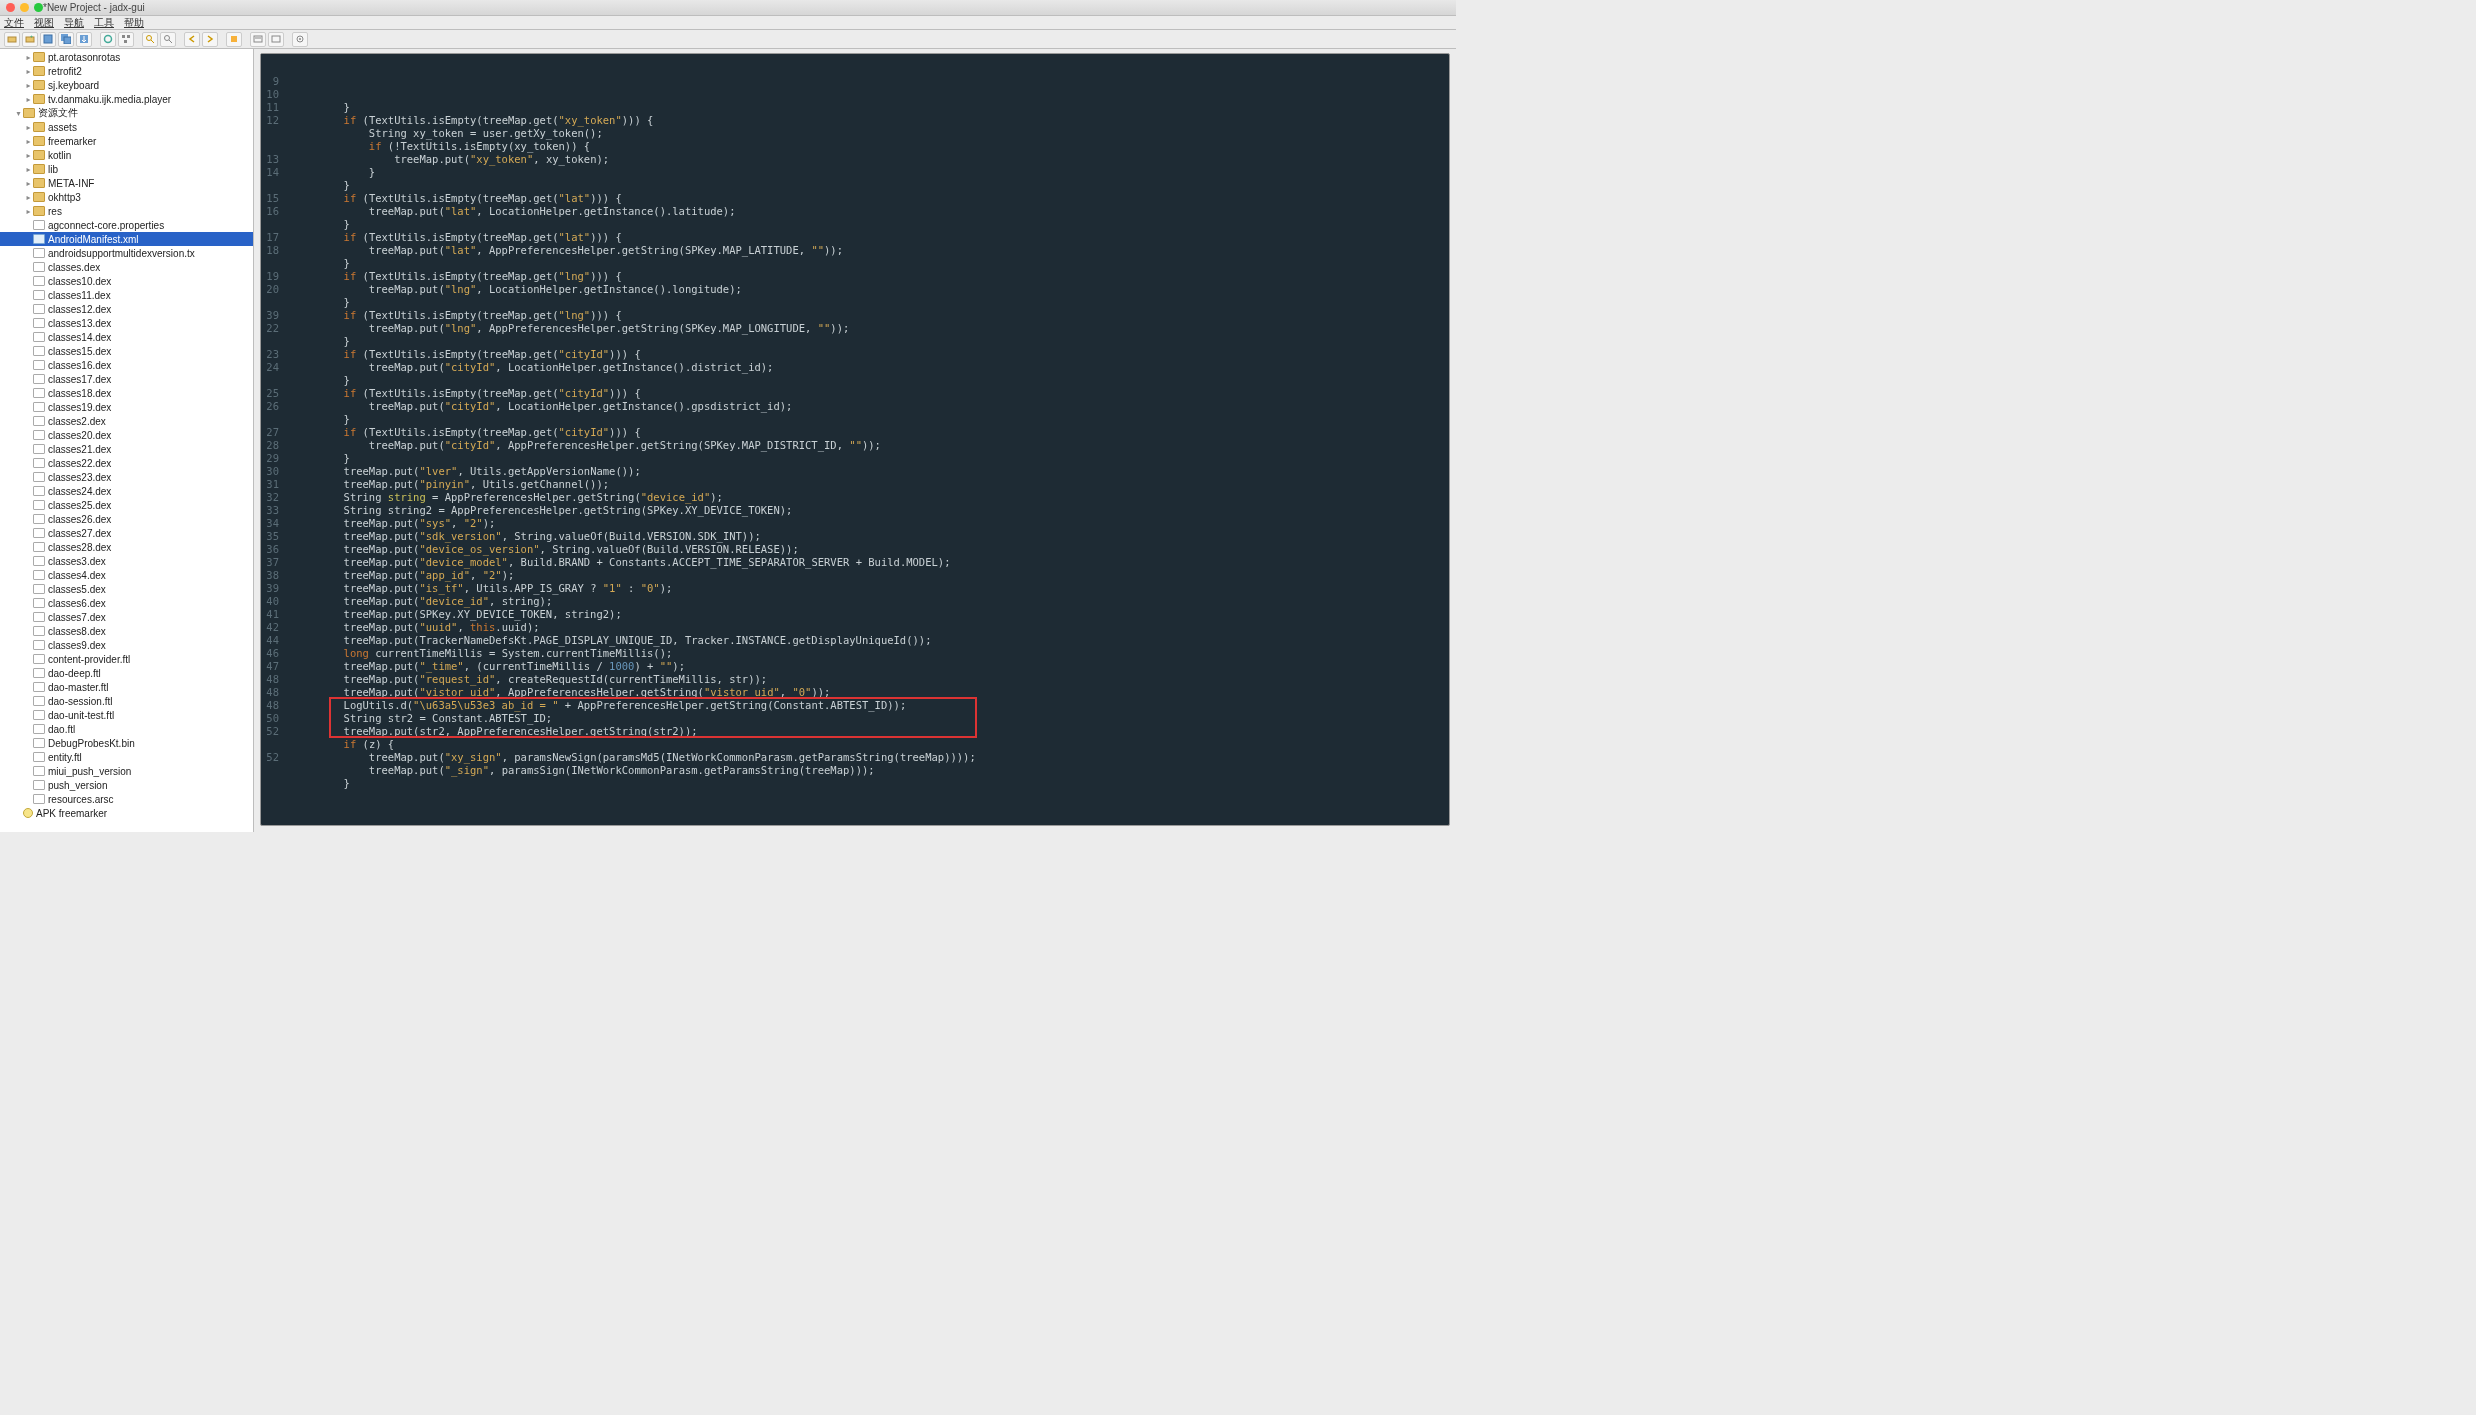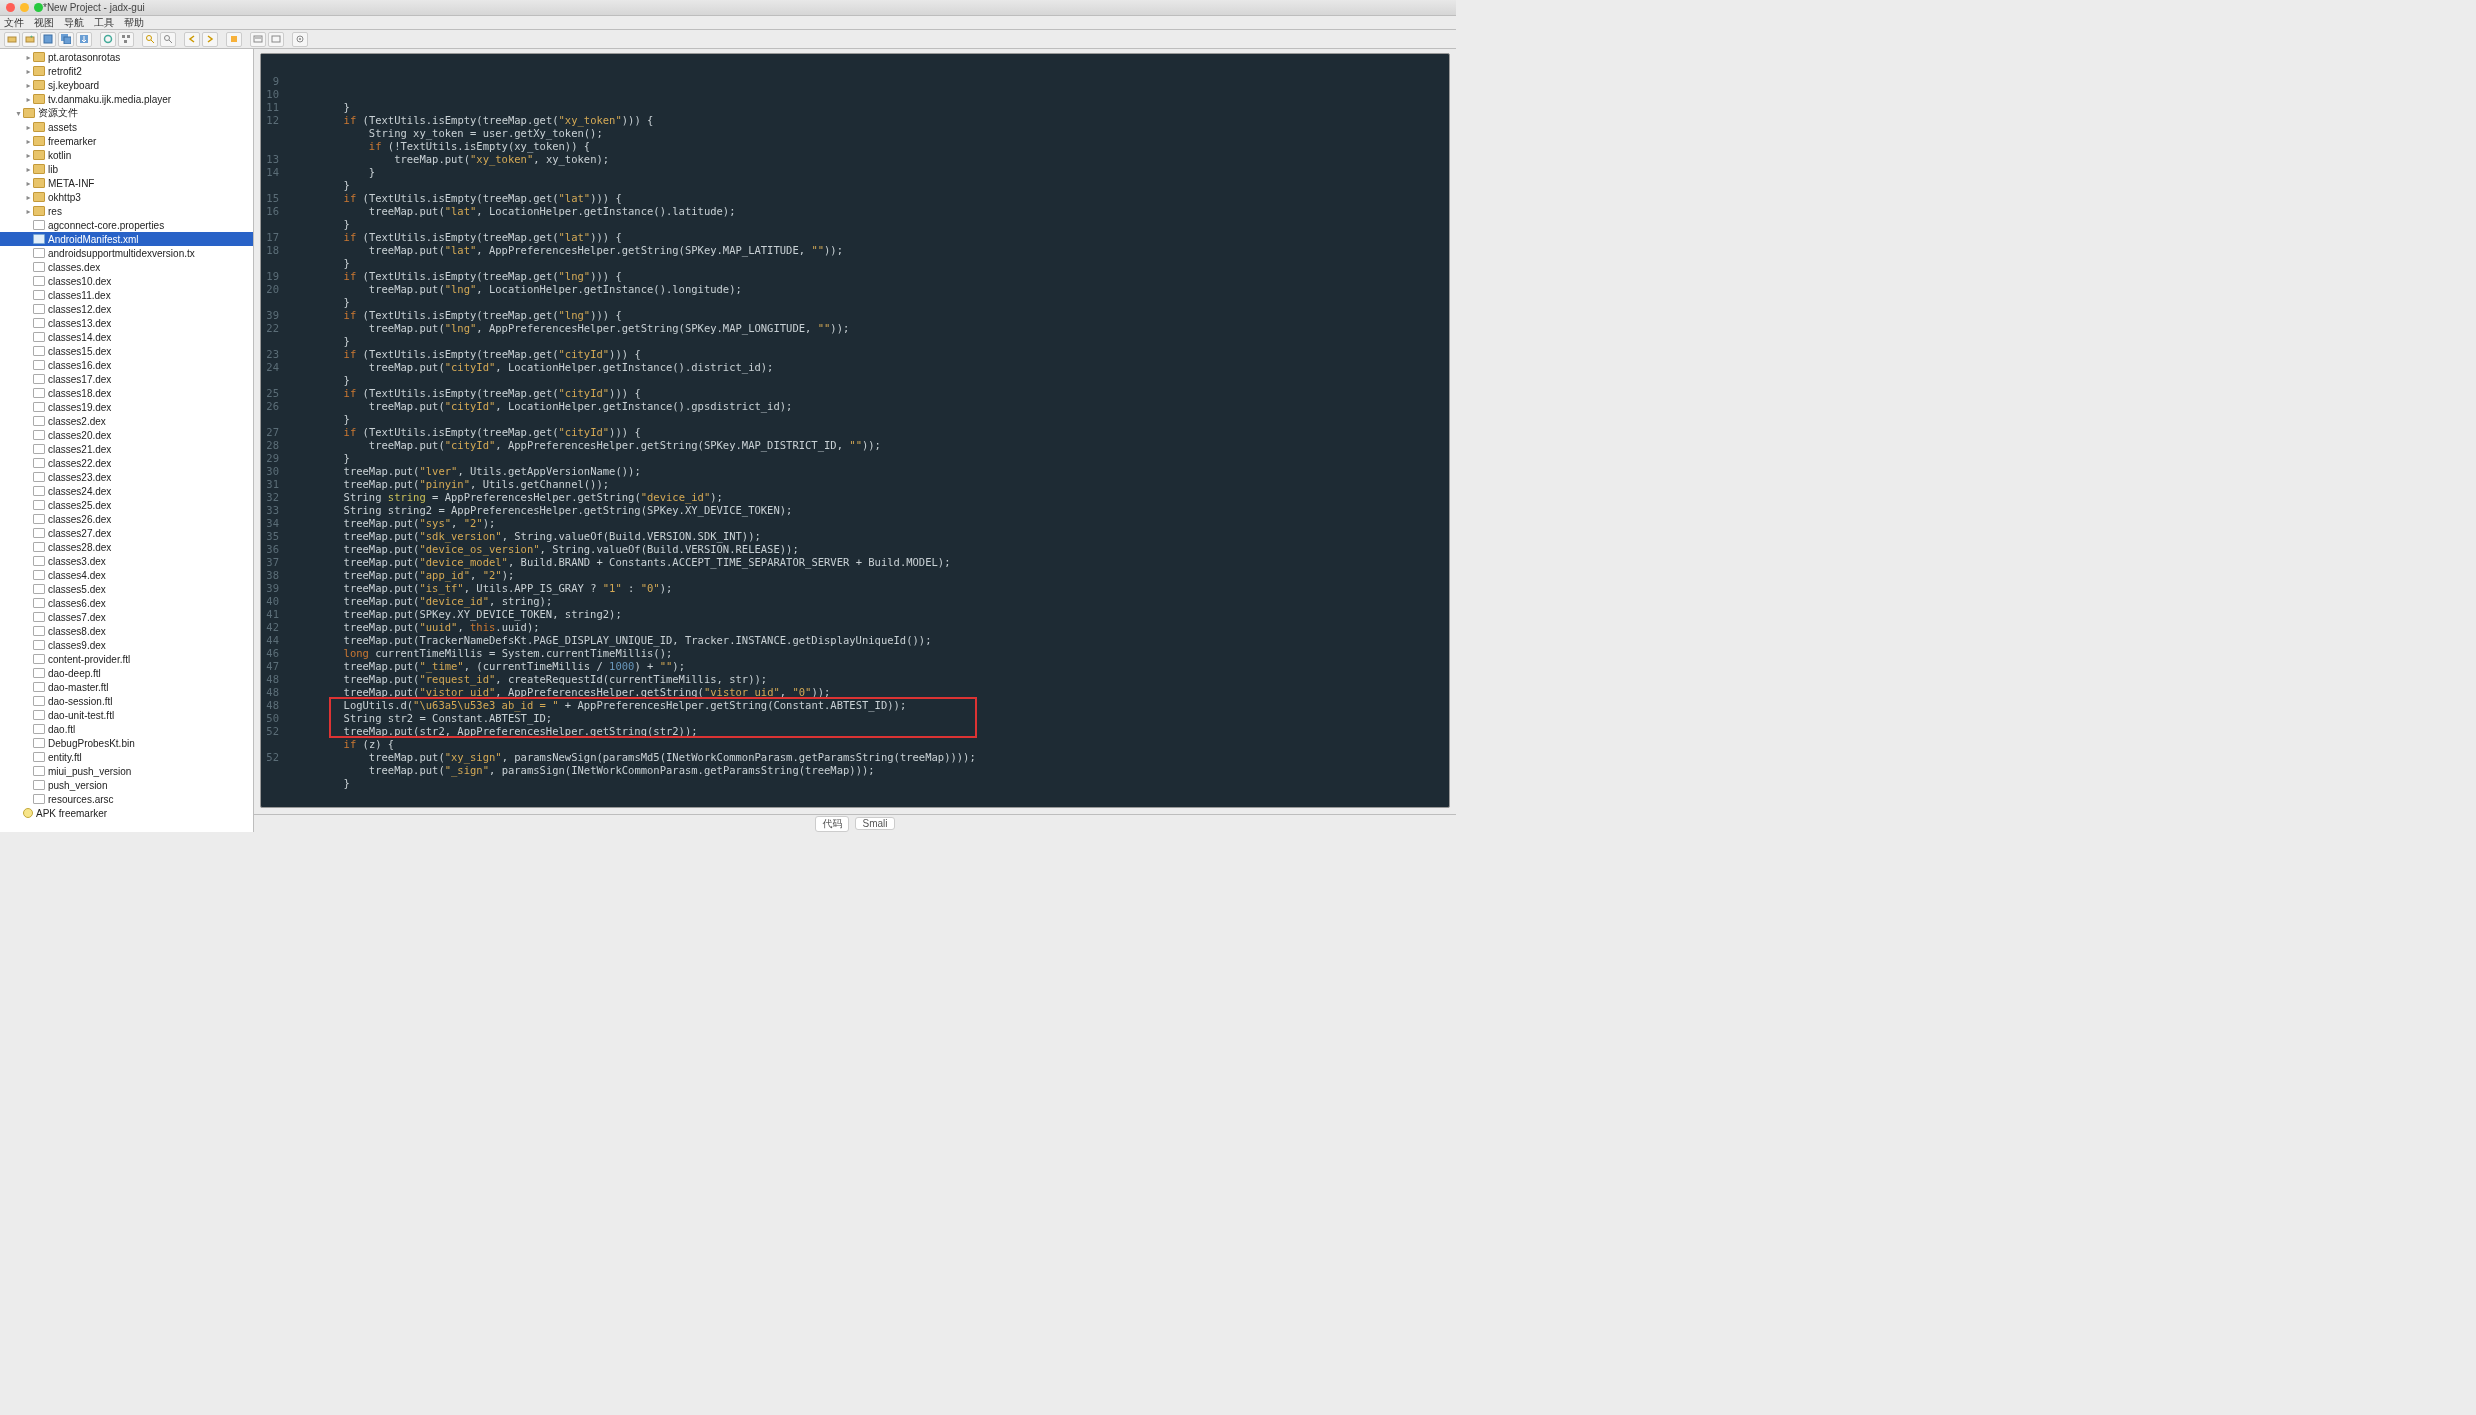--- a/index.html
+++ b/index.html
@@ -10,21 +10,21 @@
 
 .titlebar { height: 16px; background: linear-gradient(#e8e8e8,#d6d6d6); display: flex; align-items: center; padding: 0 6px; border-bottom: 1px solid #bdbdbd; }
 .traffic { display: flex; gap: 5px; }
 .dot { width: 9px; height: 9px; border-radius: 50%; }
 .dot.red { background:#ff5f56; }
 .dot.yellow { background:#ffbd2e; }
 .dot.green { background:#27c93f; }
 .titlebar-title { flex:1; font-size:10px; color:#444; }
 
 
-.menubar { height: 14px; background: #ececec; display: flex; align-items: center; padding: 0 4px; gap: 10px; font-size:10px; color:#333; border-bottom: 1px solid #bdbdbd; }
+.menubar { height: 14px; background: #ececec; display: flex; align-items: center; padding: 0 4px; gap: 10px; font-size:10px; color:#333; border-bottom: 1px solid #bdbdbd; text-decoration: underline; }
 
 
 .toolbar { height: 19px; background: #ececec; display:flex; align-items:center; padding: 0 4px; gap:2px; border-bottom:1px solid #bdbdbd; }
 .tbtn { width:16px; height:15px; background:#f6f6f6; border:1px solid #ccc; border-radius:2px; display:flex; align-items:center; justify-content:center; font-size:9px; color:#666; }
 .tbtn.sep { background:transparent; border:none; width:4px; }
 .tbtn svg { width:10px; height:10px; }
 
 
 .body { flex:1; display:flex; min-height:0; }
 
@@ -578,19 +578,15 @@
                 <div>52</div>
                 <div></div>
                 <div></div>
               </div>
             <div class="src" id="src">
               <div class="highlight-box" id="hlbox" style="left: 44px; right: -420px; width: 648px; top: 643px; height: 41px;"></div>
             <div>        }</div><div>        <span class="kw">if</span> (TextUtils.isEmpty(treeMap.get(<span class="str">"xy_token"</span>))) {</div><div>            String xy_token = user.getXy_token();</div><div>            <span class="kw">if</span> (!TextUtils.isEmpty(xy_token)) {</div><div>                treeMap.put(<span class="str">"xy_token"</span>, xy_token);</div><div>            }</div><div>        }</div><div>        <span class="kw">if</span> (TextUtils.isEmpty(treeMap.get(<span class="str">"lat"</span>))) {</div><div>            treeMap.put(<span class="str">"lat"</span>, LocationHelper.getInstance().latitude);</div><div>        }</div><div>        <span class="kw">if</span> (TextUtils.isEmpty(treeMap.get(<span class="str">"lat"</span>))) {</div><div>            treeMap.put(<span class="str">"lat"</span>, AppPreferencesHelper.getString(SPKey.MAP_LATITUDE, <span class="str">""</span>));</div><div>        }</div><div>        <span class="kw">if</span> (TextUtils.isEmpty(treeMap.get(<span class="str">"lng"</span>))) {</div><div>            treeMap.put(<span class="str">"lng"</span>, LocationHelper.getInstance().longitude);</div><div>        }</div><div>        <span class="kw">if</span> (TextUtils.isEmpty(treeMap.get(<span class="str">"lng"</span>))) {</div><div>            treeMap.put(<span class="str">"lng"</span>, AppPreferencesHelper.getString(SPKey.MAP_LONGITUDE, <span class="str">""</span>));</div><div>        }</div><div>        <span class="kw">if</span> (TextUtils.isEmpty(treeMap.get(<span class="str">"cityId"</span>))) {</div><div>            treeMap.put(<span class="str">"cityId"</span>, LocationHelper.getInstance().district_id);</div><div>        }</div><div>        <span class="kw">if</span> (TextUtils.isEmpty(treeMap.get(<span class="str">"cityId"</span>))) {</div><div>            treeMap.put(<span class="str">"cityId"</span>, LocationHelper.getInstance().gpsdistrict_id);</div><div>        }</div><div>        <span class="kw">if</span> (TextUtils.isEmpty(treeMap.get(<span class="str">"cityId"</span>))) {</div><div>            treeMap.put(<span class="str">"cityId"</span>, AppPreferencesHelper.getString(SPKey.MAP_DISTRICT_ID, <span class="str">""</span>));</div><div>        }</div><div>        treeMap.put(<span class="str">"lver"</span>, Utils.getAppVersionName());</div><div>        treeMap.put(<span class="str">"pinyin"</span>, Utils.getChannel());</div><div>        String <span class="fn">string</span> = AppPreferencesHelper.getString(<span class="str">"device_id"</span>);</div><div>        String string2 = AppPreferencesHelper.getString(SPKey.XY_DEVICE_TOKEN);</div><div>        treeMap.put(<span class="str">"sys"</span>, <span class="str">"2"</span>);</div><div>        treeMap.put(<span class="str">"sdk_version"</span>, String.valueOf(Build.VERSION.SDK_INT));</div><div>        treeMap.put(<span class="str">"device_os_version"</span>, String.valueOf(Build.VERSION.RELEASE));</div><div>        treeMap.put(<span class="str">"device_model"</span>, Build.BRAND + Constants.ACCEPT_TIME_SEPARATOR_SERVER + Build.MODEL);</div><div>        treeMap.put(<span class="str">"app_id"</span>, <span class="str">"2"</span>);</div><div>        treeMap.put(<span class="str">"is_tf"</span>, Utils.APP_IS_GRAY ? <span class="str">"1"</span> : <span class="str">"0"</span>);</div><div>        treeMap.put(<span class="str">"device_id"</span>, string);</div><div>        treeMap.put(SPKey.XY_DEVICE_TOKEN, string2);</div><div>        treeMap.put(<span class="str">"uuid"</span>, <span class="kw">this</span>.uuid);</div><div>        treeMap.put(TrackerNameDefsKt.PAGE_DISPLAY_UNIQUE_ID, Tracker.INSTANCE.getDisplayUniqueId());</div><div>        <span class="kw">long</span> currentTimeMillis = System.currentTimeMillis();</div><div>        treeMap.put(<span class="str">"_time"</span>, (currentTimeMillis / <span class="num">1000</span>) + <span class="str">""</span>);</div><div>        treeMap.put(<span class="str">"request_id"</span>, createRequestId(currentTimeMillis, str));</div><div>        treeMap.put(<span class="str">"vistor_uid"</span>, AppPreferencesHelper.getString(<span class="str">"vistor_uid"</span>, <span class="str">"0"</span>));</div><div>        LogUtils.d(<span class="str">"\u63a5\u53e3 ab_id = "</span> + AppPreferencesHelper.getString(Constant.ABTEST_ID));</div><div>        String str2 = Constant.ABTEST_ID;</div><div>        treeMap.put(str2, AppPreferencesHelper.getString(str2));</div><div>        <span class="kw">if</span> (z) {</div><div>            treeMap.put(<span class="str">"xy_sign"</span>, paramsNewSign(paramsMd5(INetWorkCommonParasm.getParamsString(treeMap))));</div><div>            treeMap.put(<span class="str">"_sign"</span>, paramsSign(INetWorkCommonParasm.getParamsString(treeMap)));</div><div>        }</div></div>
           </div>
         </div>
       </div>
-      <div class="status">
-        <span class="pill">代码</span>
-        <span class="pill">Smali</span>
-      </div>
     </div>
   </div>
 </div>
 
 </body></html>

